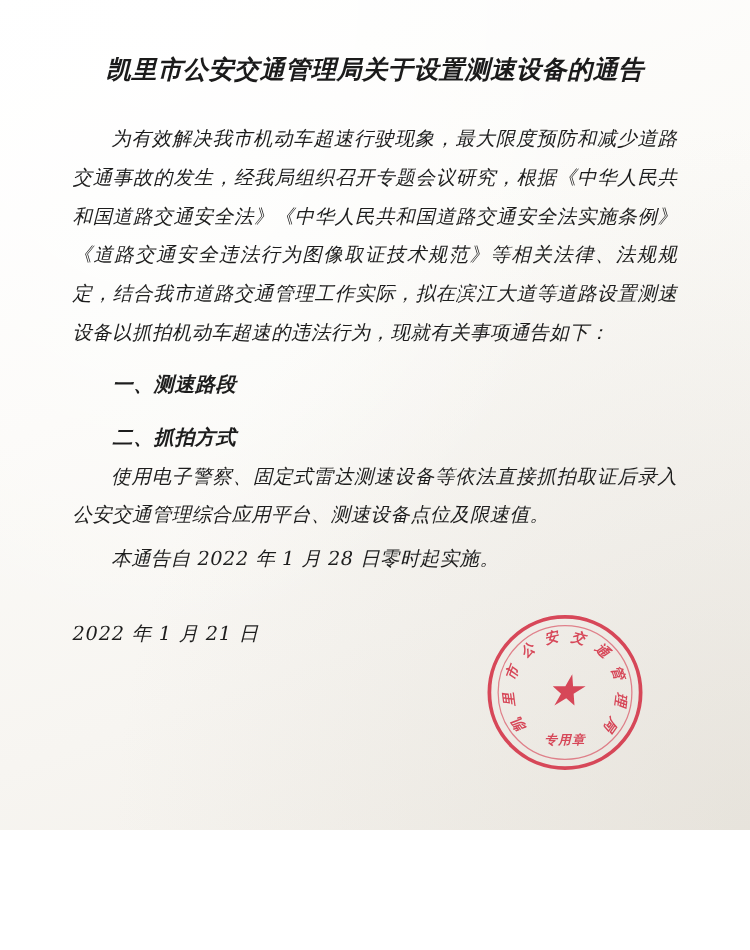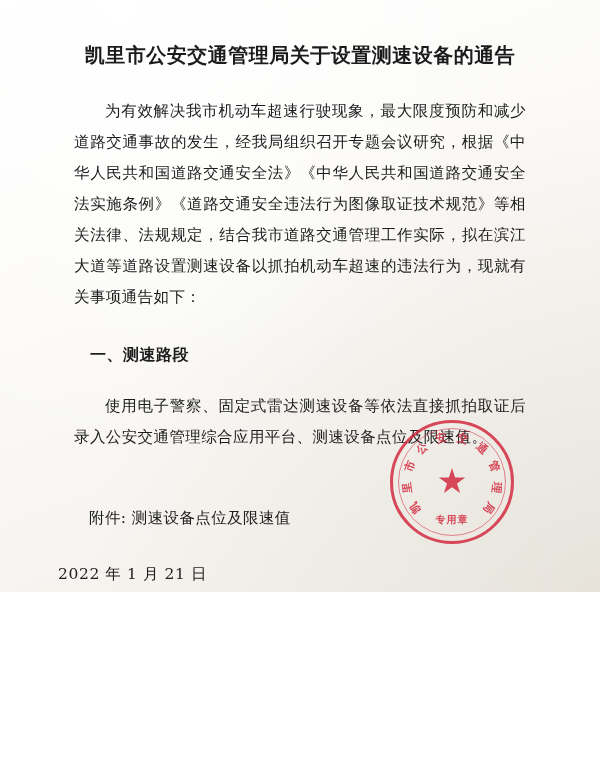--- a/index.html
+++ b/index.html
@@ -9,26 +9,27 @@
   body {
     width: 600px;
     height: 760px;
     background: #ffffff;
     font-family: "DejaVu Serif", "Liberation Serif", serif;
     overflow: hidden;
   }
   .page {
     position: relative;
     width: 600px;
-    height: 592px;
+    height: 664px;
     background: #fdfcfa;
     background-image:
       linear-gradient(160deg, #ffffff 0%, #fbfaf7 40%, #f7f5f1 70%, #f2efe9 100%);
     box-sizing: border-box;
     overflow: hidden;
+    font-style: italic;
   }
   
   .page::before {
     content: "";
     position: absolute;
     inset: 0;
     background:
       radial-gradient(ellipse at 20% 0%, rgba(255,255,255,0.9) 0%, rgba(255,255,255,0) 55%),
       radial-gradient(ellipse at 100% 100%, rgba(210,205,195,0.35) 0%, rgba(255,255,255,0) 60%);
     pointer-events: none;
@@ -49,21 +50,21 @@
   }
   .body-block {
     margin-top: 26px;
     font-size: 15.5px;
     line-height: 2.0;
     color: #1d1d1d;
     text-align: justify;
     letter-spacing: 0.4px;
   }
   p.para {
-    margin: 16px;
+    margin: 0;
     text-indent: 2em;
   }
   .section-head {
     margin: 6px 0 0 0;
     text-indent: 2em;
     font-weight: bold;
     font-size: 16px;
     letter-spacing: 0.5px;
   }
   .spacer-sm { height: 4px; }
@@ -144,27 +145,28 @@
     <h1 class="doc-title">凯里市公安交通管理局关于设置测速设备的通告</h1>
 
     <div class="body-block">
 
       <p class="para">为有效解决我市机动车超速行驶现象，最大限度预防和减少道路交通事故的发生，经我局组织召开专题会议研究，根据《中华人民共和国道路交通安全法》《中华人民共和国道路交通安全法实施条例》《道路交通安全违法行为图像取证技术规范》等相关法律、法规规定，结合我市道路交通管理工作实际，拟在滨江大道等道路设置测速设备以抓拍机动车超速的违法行为，现就有关事项通告如下：</p>
 
       <div class="spacer-sm"></div>
       <p class="section-head">一、测速路段</p>
 
       <div class="spacer-sm"></div>
+      <p class="section-head">二、抓拍方式</p>
       <p class="para">使用电子警察、固定式雷达测速设备等依法直接抓拍取证后录入公安交通管理综合应用平台、测速设备点位及限速值。</p>
 
       <div class="spacer-sm"></div>
+      <p class="para">本通告自 2022 年 1 月 28 日零时起实施。</p>
 
       <div class="spacer-sm"></div>
 
-      <p class="attachment">附件: 测速设备点位及限速值</p>
     </div>
 
     <div class="date-line">2022 年 1 月 21 日</div>
   </div>
 
   <div class="seal">
     <div class="ring-inner"></div>
     <div class="arc-text" id="seal-arc">
         <span style="transform: rotate(-215deg) translate(45px) rotate(90deg) translate(-50%, -50%);">凯</span>
         <span style="transform: rotate(-187.222deg) translate(45px) rotate(90deg) translate(-50%, -50%);">里</span>

